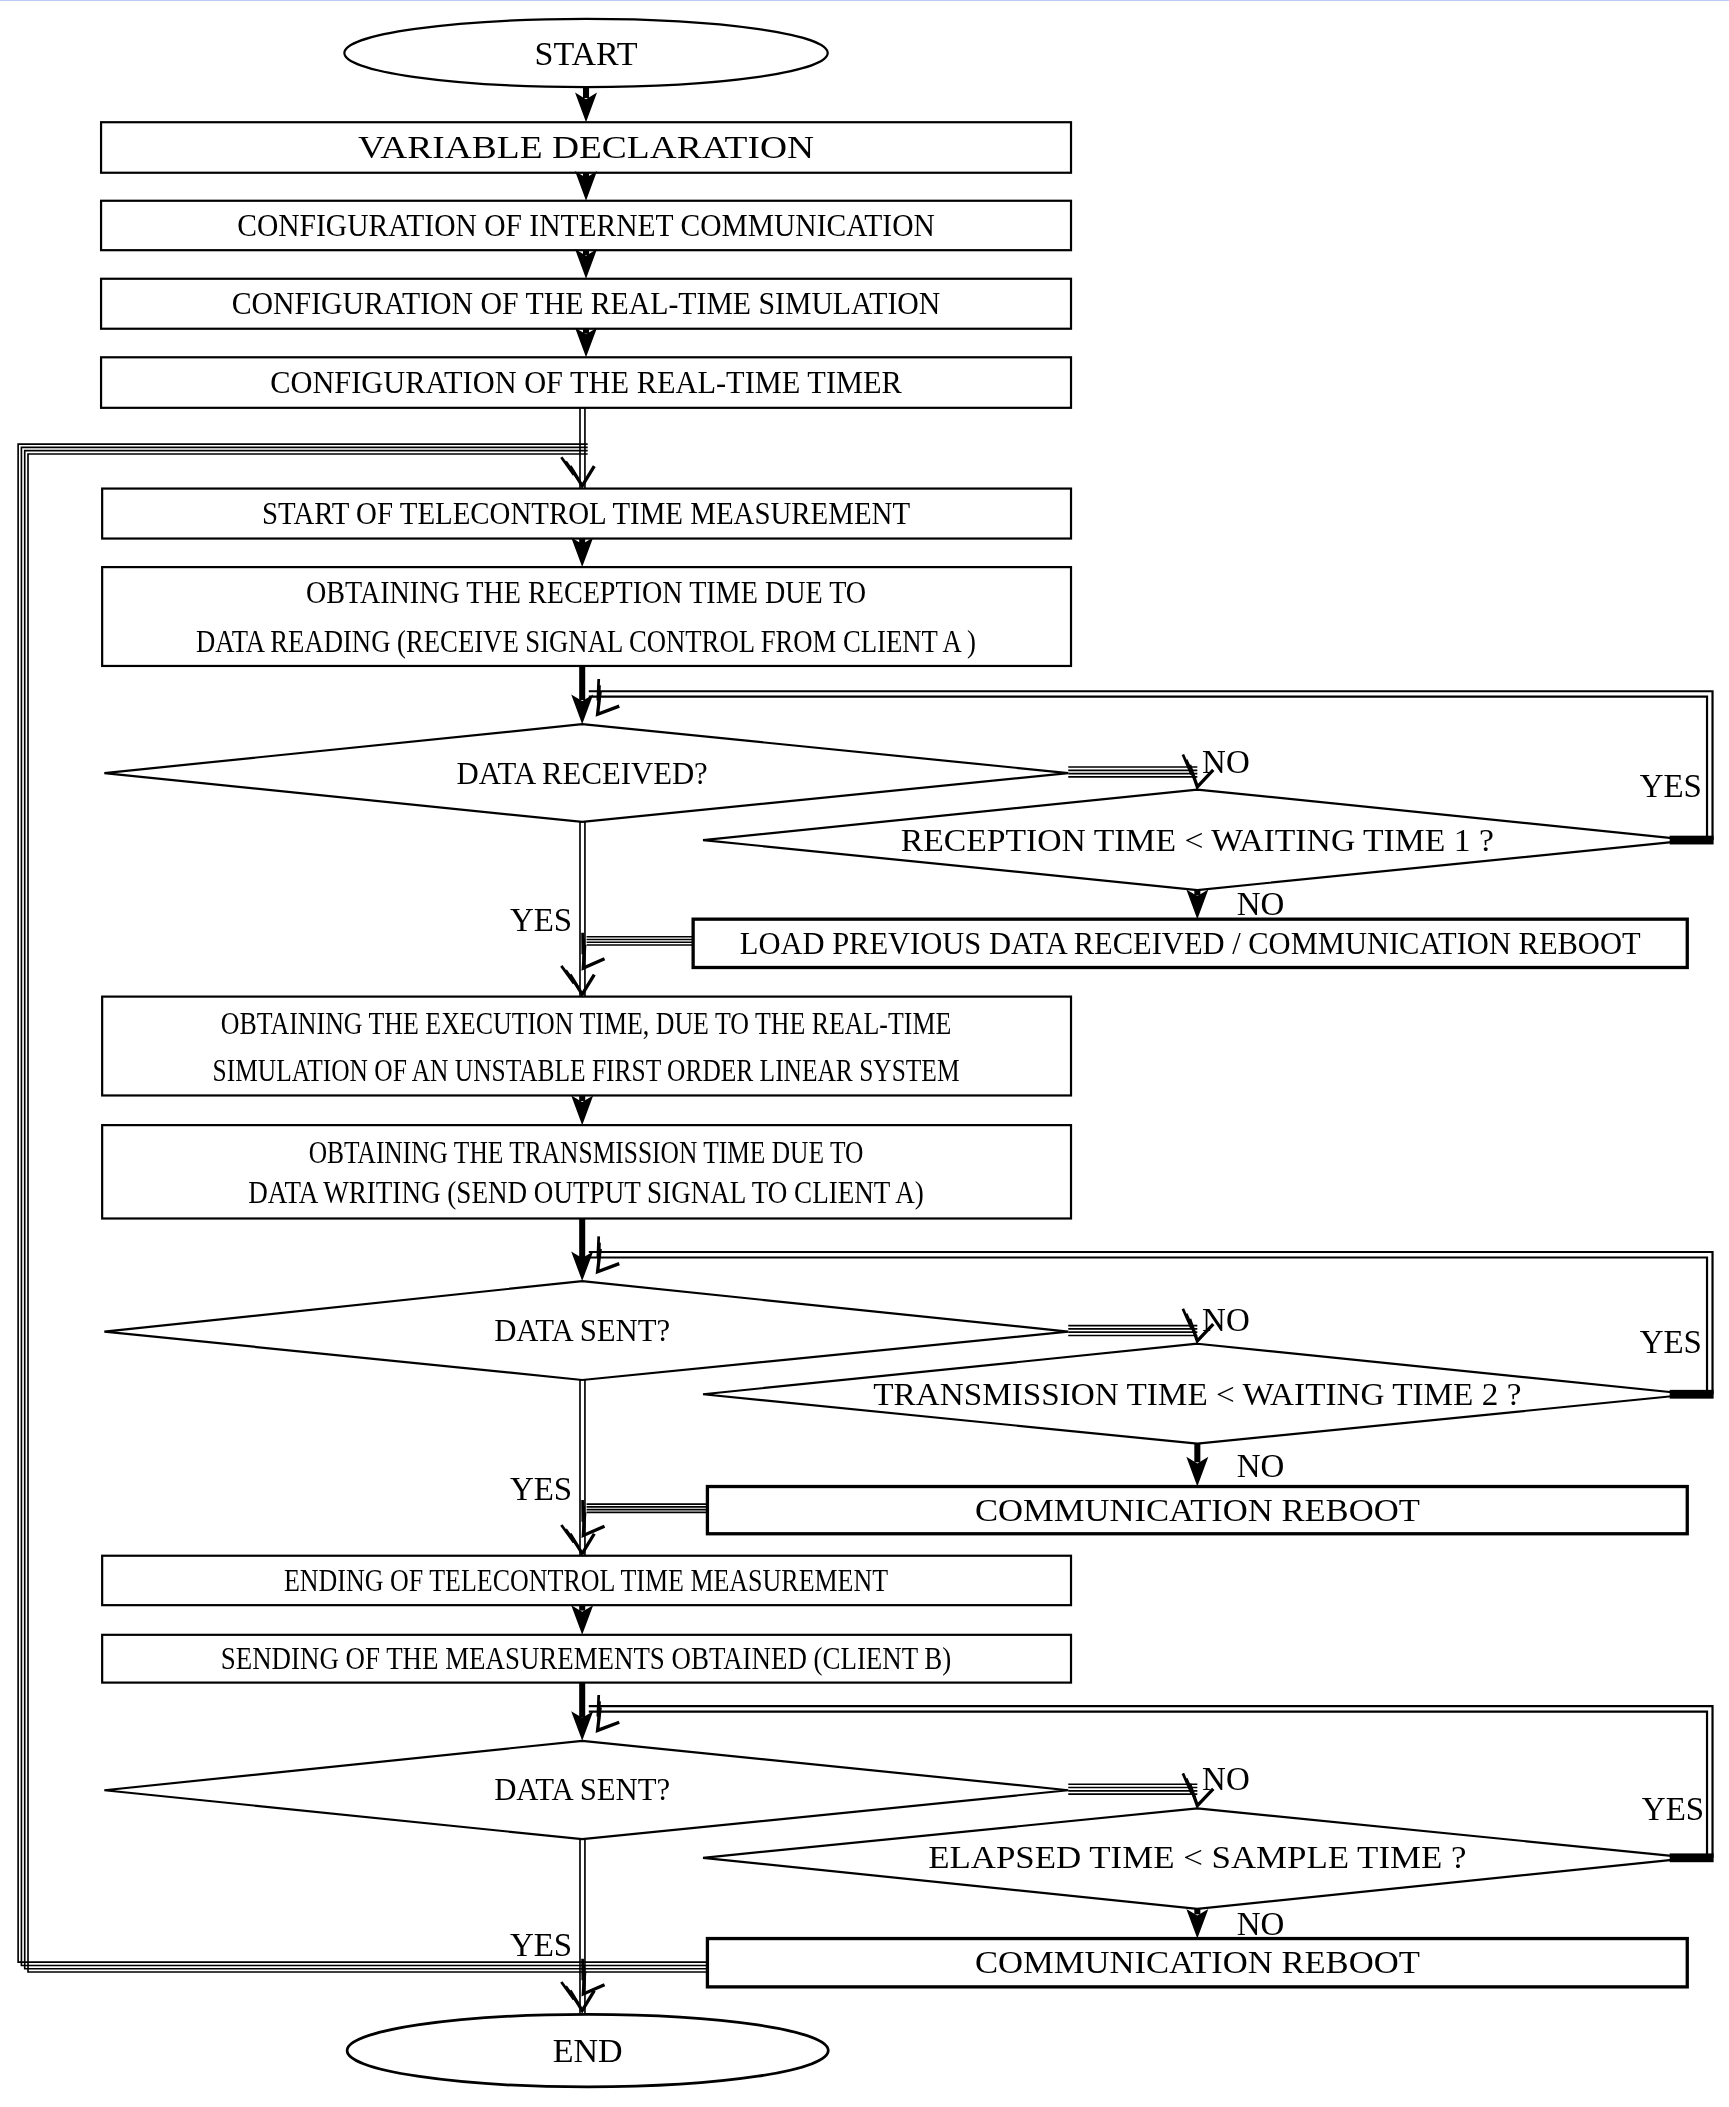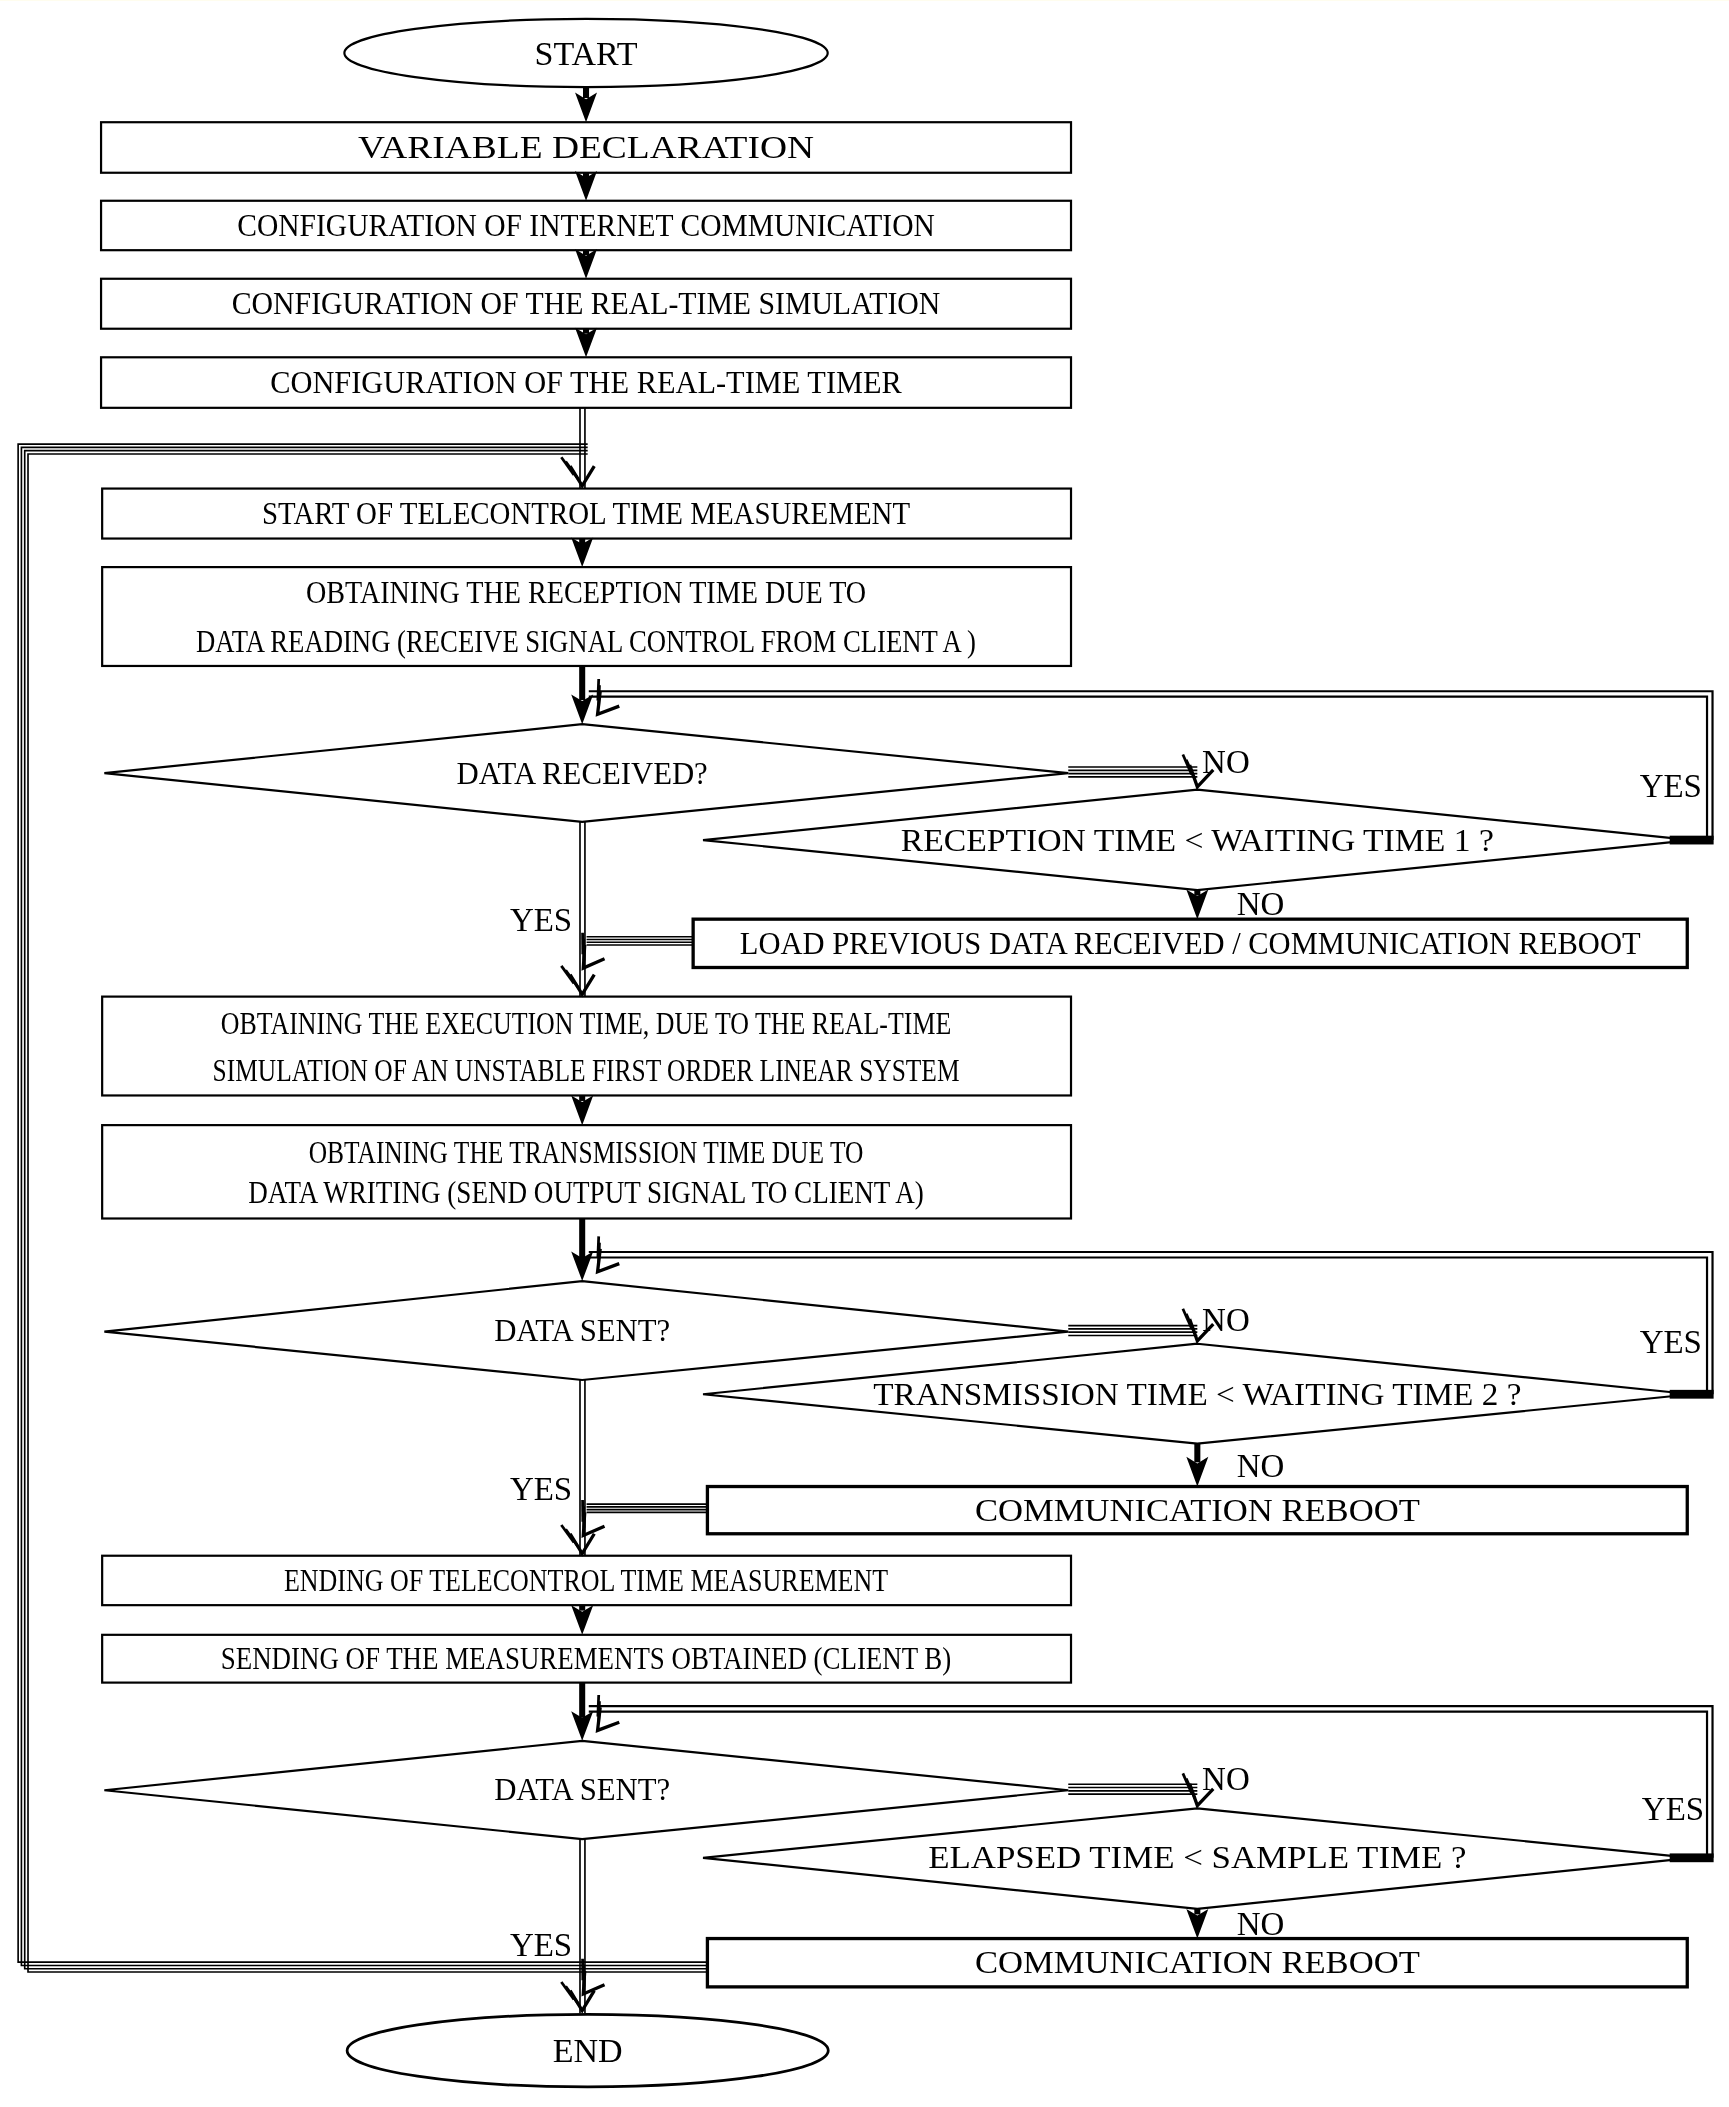--- a/index.html
+++ b/index.html
@@ -1,16 +1,16 @@
 <!DOCTYPE html>
 <html style="font-size:8.8px"><head>
 <meta charset="utf-8">
 <style>
   html,body { margin:0; padding:0; background:#ffffff; }
-  #stage { position:relative; width:1729px; height:2108px; background:#fef9c3; overflow:hidden; }
+  #stage { position:relative; width:1729px; height:2108px; background:#1d4ed8; overflow:hidden; }
   svg { display:block; }
   text {
     font-family:"Liberation Serif","DejaVu Serif",serif;
     fill:#000000;
   }
   .node-text { font-size:56px; }
   .term-text { font-size:62px; }
   .branch-label { font-size:60px; }
   .shape { fill:#ffffff; stroke:#000000; }
   .ln { stroke:#000000; fill:none; }

